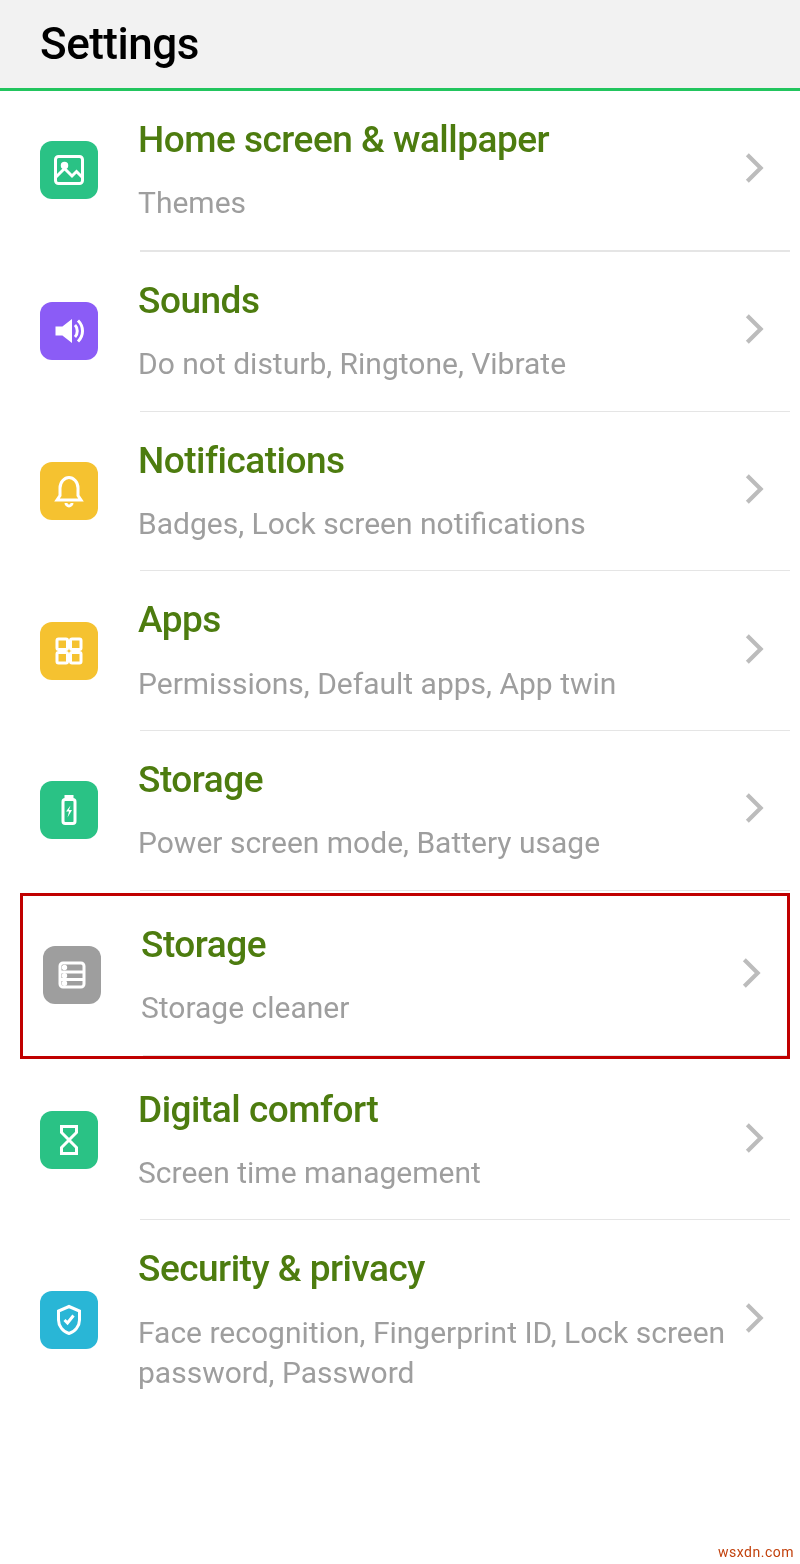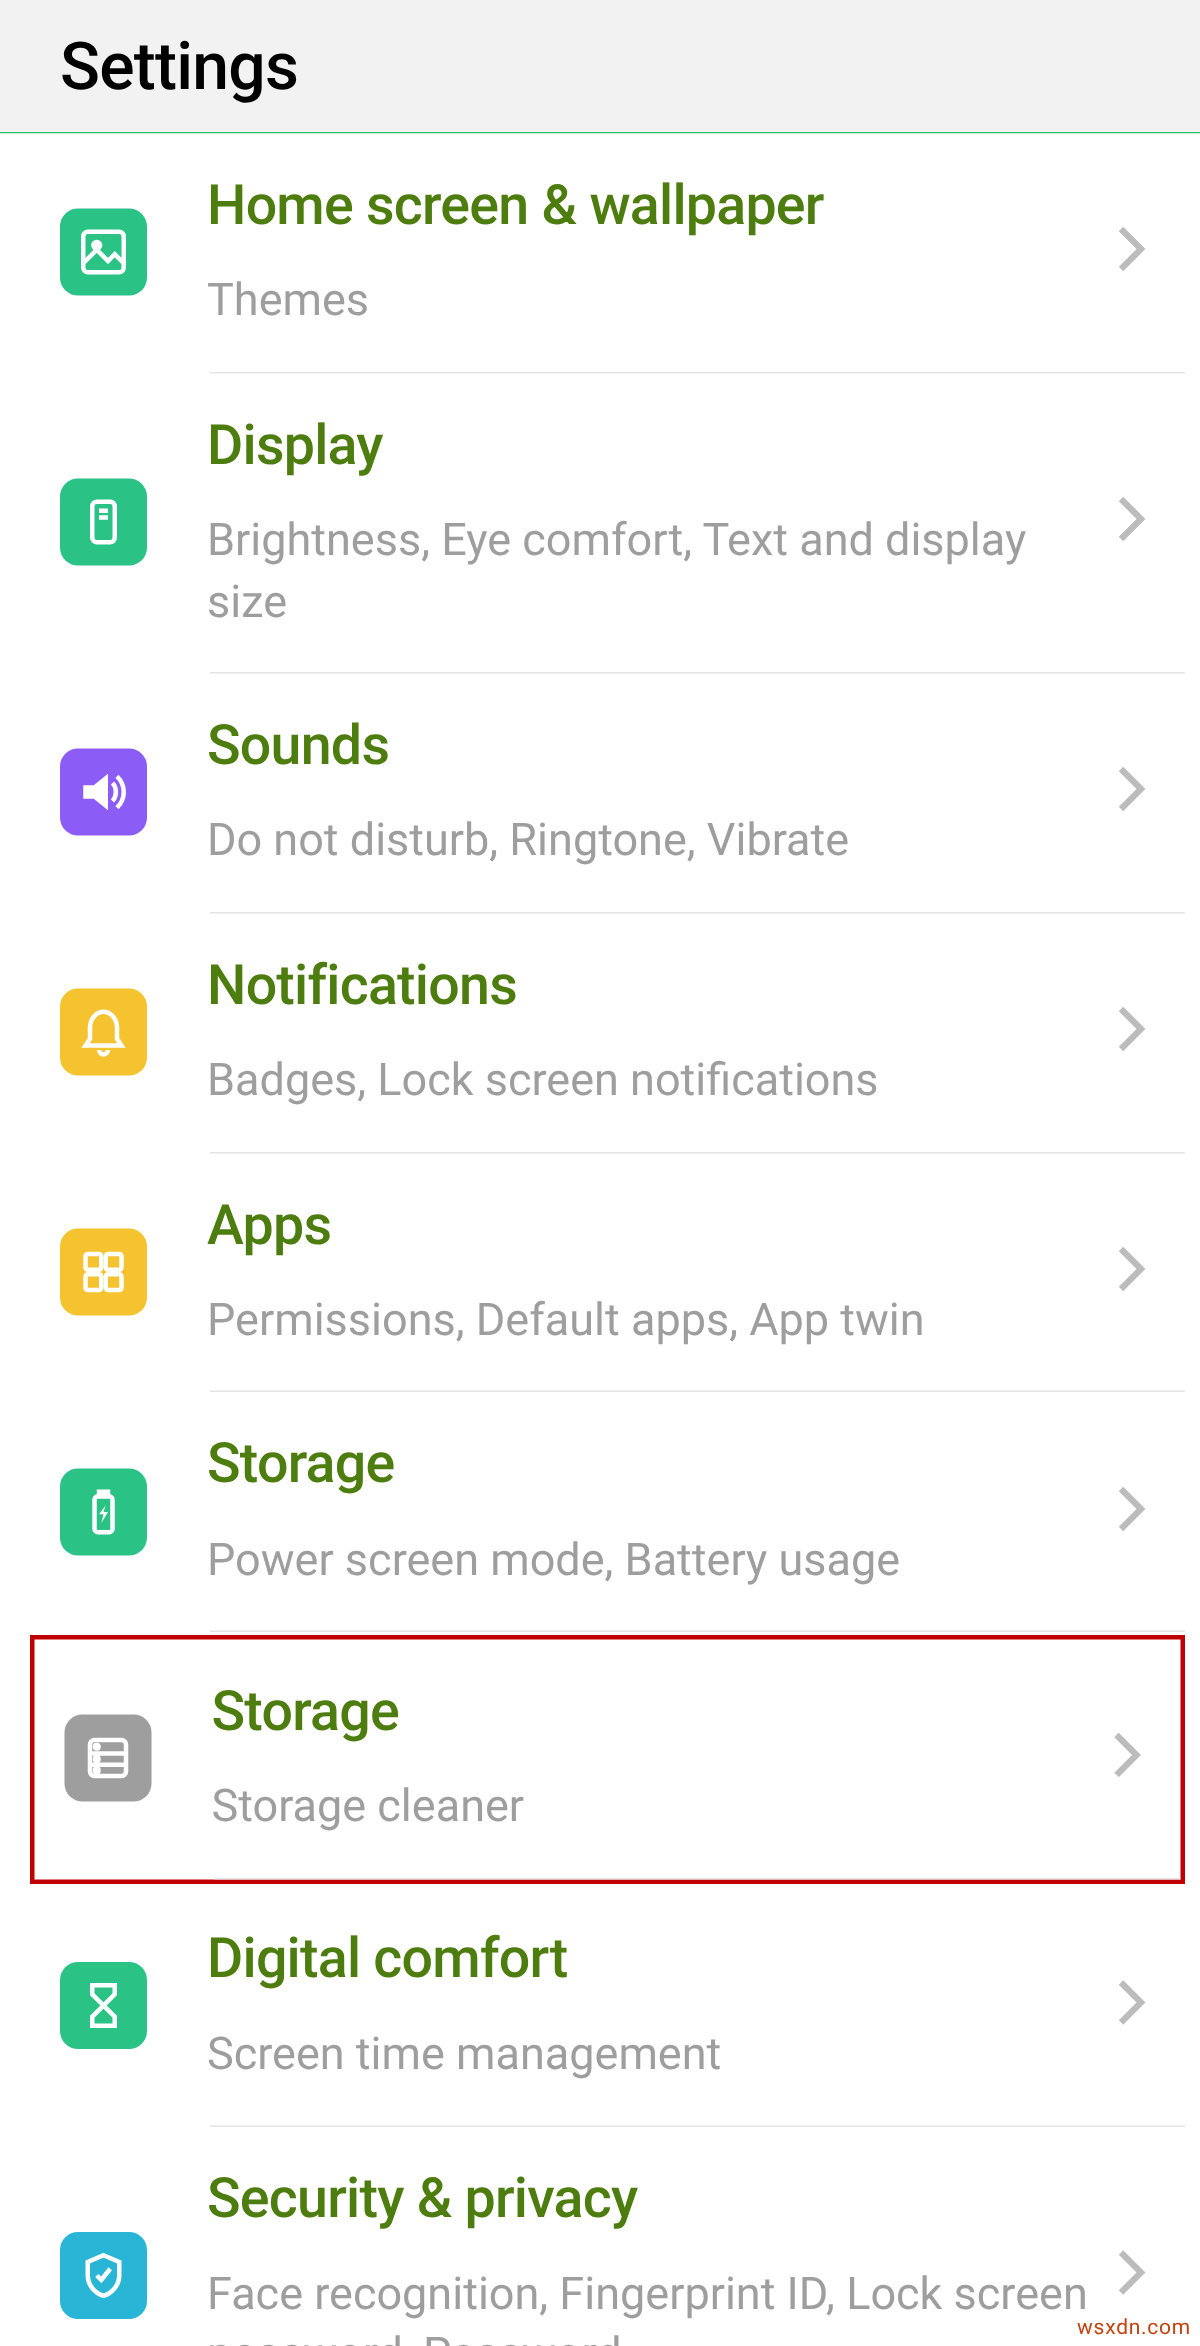--- a/index.html
+++ b/index.html
@@ -8,21 +8,21 @@
       box-sizing: border-box;
     }
     body {
       width: 800px;
       background: #ffffff;
       font-family: -apple-system, BlinkMacSystemFont, "Segoe UI", Roboto, Helvetica, Arial, sans-serif;
     }
     .header {
       background: #f2f2f2;
       padding: 18px 40px 18px 40px;
-      border-bottom: 1px solid #22c55e;
+      border-bottom: 3px solid #22c55e;
     }
     .header-title {
       font-size: 44px;
       font-weight: 500;
       color: #000000;
       letter-spacing: -0.5px;
     }
     .settings-list {
       background: #ffffff;
     }
@@ -130,37 +130,20 @@
       <div class="item-subtitle">Themes</div>
     </div>
     <div class="chevron">
       <svg viewBox="0 0 12 20" fill="none" stroke-width="2.5">
           <path d="M2 2 L10 10 L2 18"></path>
         </svg>
     </div>
   </div>
   <div class="item-divider"></div>
 
-  <div class="settings-item">
-    <div class="icon-box ic-display">
-      <svg viewBox="0 0 24 24" fill="none" stroke="#ffffff" stroke-width="2">
-        <rect x="7" y="3" width="10" height="18" rx="2"></rect>
-        <path d="M10 7 L14 7 M10 10 L14 10"></path>
-      </svg>
-    </div>
-    <div class="item-text">
-      <div class="item-title">Display</div>
-      <div class="item-subtitle">Brightness, Eye comfort, Text and display size</div>
-    </div>
-    <div class="chevron">
-      <svg viewBox="0 0 12 20" fill="none" stroke-width="2.5">
-          <path d="M2 2 L10 10 L2 18"></path>
-        </svg>
-    </div>
-  </div>
   <div class="item-divider"></div>
 
   <div class="settings-item">
     <div class="icon-box ic-sounds">
       <svg viewBox="0 0 24 24" fill="none" stroke="#ffffff" stroke-width="2">
         <path d="M4 10 L4 14 L8 14 L13 18 L13 6 L8 10 Z" fill="#ffffff"></path>
         <path d="M16 8 C18 10 18 14 16 16"></path>
         <path d="M18 5 C22 9 22 15 18 19"></path>
       </svg>
     </div>

